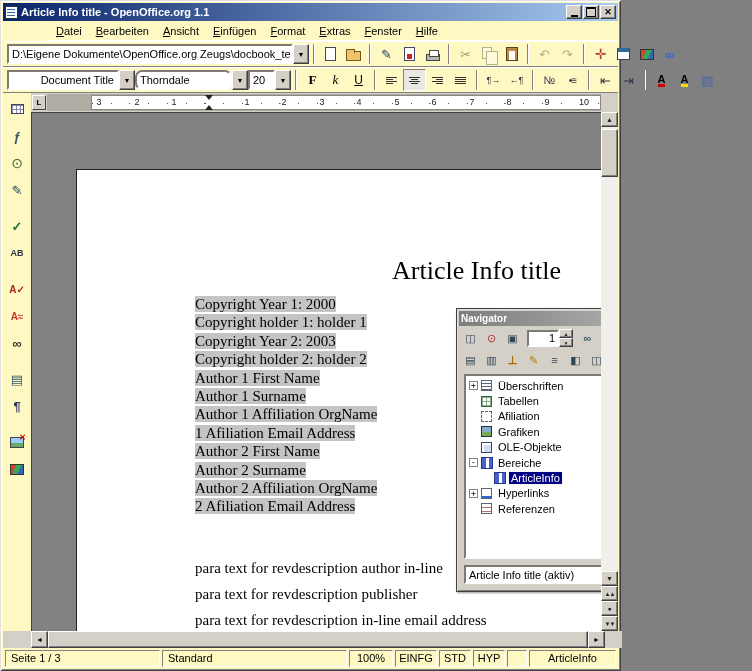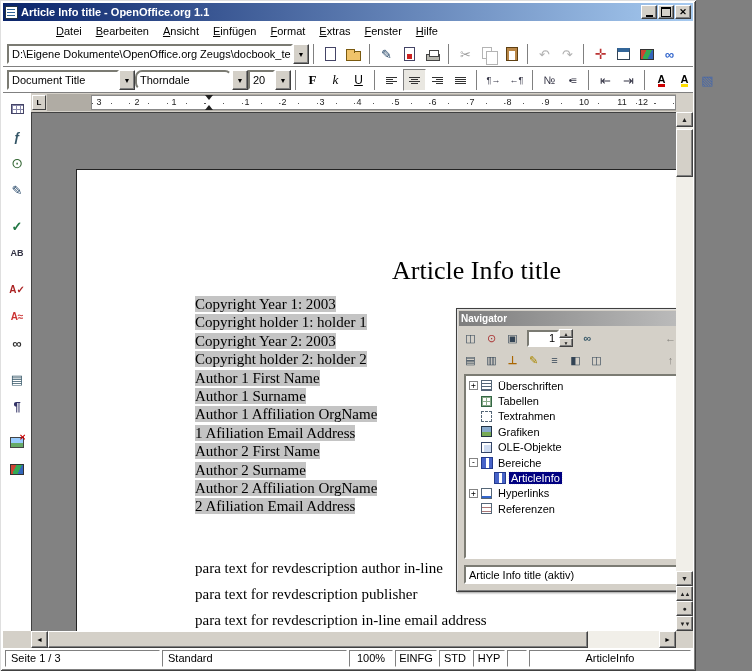--- a/index.html
+++ b/index.html
@@ -1,19 +1,19 @@
 <!DOCTYPE html>
 <html><head>
 <meta charset="utf-8">
 <style>
   * { margin:0; padding:0; box-sizing:border-box; }
   html,body { width:752px; height:671px; }
   body { font-family:"Liberation Sans",sans-serif; font-size:11px; color:#000; background:#808080; }
 
-  .window { width:696px; height:671px; background:#ffffff; padding:3px;
+  .window { width:621px; height:671px; background:#fef9c3; padding:3px;
     box-shadow: inset 1px 1px 0 #dfdfdf, inset -1px -1px 0 #404040,
                 inset 2px 2px 0 #fff, inset -2px -2px 0 #808080;
     display:flex; flex-direction:column; }
 
   
   .titlebar { height:18px; background:linear-gradient(90deg,#0a246a,#a6caf0);
     display:flex; align-items:center; padding:0 2px; flex:none; }
   .app-icon { width:13px; height:13px; background:#fff; border:1px solid #234;
     margin-right:3px; position:relative; flex:none; }
   .app-icon::before { content:""; position:absolute; left:1px; top:2px; width:8px; height:1px;
@@ -307,21 +307,21 @@
         <span class="sh-stylist"></span>
       </span>
     <span class="tbtn">
         <span class="sh-gallery"></span>
       </span>
     <span class="tbtn gi gi-hyperlink"></span>
   </div>
 
   <div class="toolbar">
     <span class="combo" style="width:128px;">
-      <span class="combo-field" style="flex:1;">
+      <span class="combo-field" style="flex:1;justify-content:flex-end;">
           <span>Document Title</span>
         </span>
       <span class="combo-arrow">
           <span>▼</span>
         </span>
     </span>
     <span style="width:5px;"></span>
     <span class="combo" style="width:113px;">
       <span class="combo-field" style="flex:1;border-radius:7px;">
           <span>Thorndale</span>
@@ -423,21 +423,21 @@
           <span class="rnum" style="left:650px">13</span>
           <span class="ind ind-top"></span>
           <span class="ind ind-bot"></span>
         </div>
       </div>
 
       <div class="doc-view">
         <div class="page">
           <div class="doc-title">Article Info title</div>
           <div class="field-lines">
-            <div class="doc-line"><span class="field">Copyright Year 1: 2003</span></div>
+            <div class="doc-line"><span class="field">Copyright Year 1: 2000</span></div>
             <div class="doc-line"><span class="field">Copyright holder 1: holder 1</span></div>
             <div class="doc-line"><span class="field">Copyright Year 2: 2003</span></div>
             <div class="doc-line"><span class="field">Copyright holder 2: holder 2</span></div>
             <div class="doc-line"><span class="field">Author 1 First Name</span></div>
             <div class="doc-line"><span class="field">Author 1 Surname</span></div>
             <div class="doc-line"><span class="field">Author 1 Affiliation OrgName</span></div>
             <div class="doc-line"><span class="field"></span></div>
             <div class="doc-line"><span class="field">1 Afiliation Email Address</span></div>
             <div class="doc-line"><span class="field">Author 2 First Name</span></div>
             <div class="doc-line"><span class="field">Author 2 Surname</span></div>
@@ -497,21 +497,21 @@
                 <span class="titem-label">Überschriften</span>
               </div>
               <div class="tree-row">
                 <span class="expander"></span>
                 <span class="titem-icon ti-tables"></span>
                 <span class="titem-label">Tabellen</span>
               </div>
               <div class="tree-row">
                 <span class="expander"></span>
                 <span class="titem-icon ti-frames"></span>
-                <span class="titem-label">Textrahmen</span>
+                <span class="titem-label">Afiliation</span>
               </div>
               <div class="tree-row">
                 <span class="expander"></span>
                 <span class="titem-icon ti-graphics"></span>
                 <span class="titem-label">Grafiken</span>
               </div>
               <div class="tree-row">
                 <span class="expander"></span>
                 <span class="titem-icon ti-ole"></span>
                 <span class="titem-label">OLE-Objekte</span>

